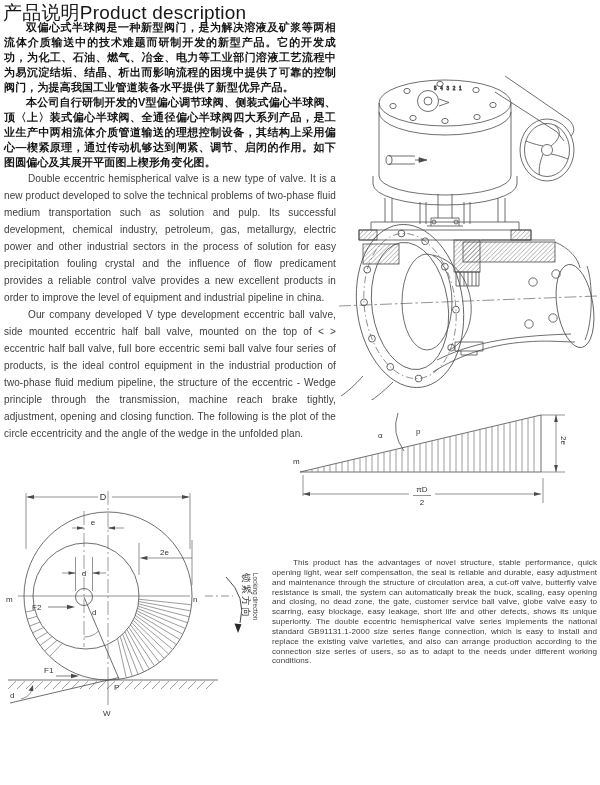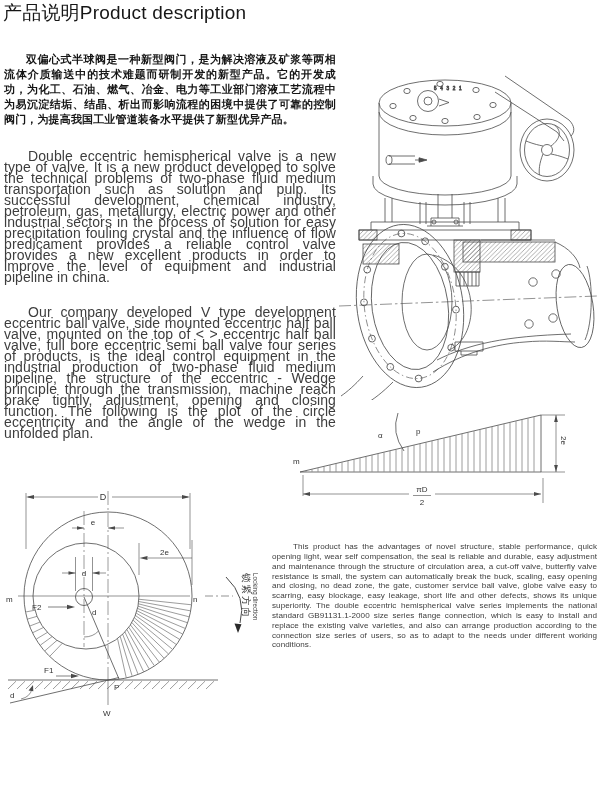--- a/index.html
+++ b/index.html
@@ -4,40 +4,41 @@
 <style>
   html,body{margin:0;padding:0;background:#ffffff;}
   body{width:600px;height:785px;position:relative;overflow:hidden;
        font-family:"Liberation Sans","DejaVu Sans",sans-serif;color:#1c1c1c;}
   .page-title{position:absolute;left:3px;top:0px;font-size:19px;font-weight:normal;
       letter-spacing:0.2px;color:#161616;white-space:nowrap;}
   .col-left{position:absolute;left:4px;top:20px;width:332px;}
   .col-right{position:absolute;left:272px;top:538px;width:325px;}
   p{margin:0;text-align:justify;}
   .zh{font-size:11px;line-height:15px;font-weight:bold;letter-spacing:0.15px;
-      color:#161616;text-indent:22px;margin-top:32px;}
-  .en{font-size:14px;line-height:11px;color:#3d3d3d;text-indent:24px;
-      letter-spacing:0.1px;margin-top:24px;}
+      color:#161616;text-indent:22px;}
+  .en{font-size:10px;line-height:17px;color:#3d3d3d;text-indent:24px;
+      letter-spacing:0.1px;}
   .zh2{font-size:11.3px;line-height:15.1px;font-weight:bold;letter-spacing:0.1px;
       color:#161616;text-indent:23px;}
   .en2{font-size:8.1px;line-height:9.85px;color:#3d3d3d;text-indent:21px;
-      letter-spacing:0.05px;margin-top:4px;}
+      letter-spacing:0.05px;margin-top:20px;}
   .fig{position:absolute;}
   #valve-svg{left:335px;top:70px;}
   #wedge-svg{left:285px;top:400px;}
   #circle-svg{left:0px;top:485px;}
   svg text{font-family:"Liberation Sans","DejaVu Sans",sans-serif;fill:#333;}
 </style>
 </head>
 <body>
 
 <div class="page-title"><span>产品说明</span><span>Product description</span></div>
 
 <div class="col-left">
   <p class="zh">双偏心式半球阀是一种新型阀门，是为解决溶液及矿浆等两相流体介质输送中的技术难题而研制开发的新型产品。它的开发成功，为化工、石油、燃气、冶金、电力等工业部门溶液工艺流程中为易沉淀结垢、结晶、析出而影响流程的困境中提供了可靠的控制阀门，为提高我国工业管道装备水平提供了新型优异产品。</p>
+  <p class="zh">本公司自行研制开发的V型偏心调节球阀、侧装式偏心半球阀、顶〈上〉装式偏心半球阀、全通径偏心半球阀四大系列产品，是工业生产中两相流体介质管道输送的理想控制设备，其结构上采用偏心—楔紧原理，通过传动机够达到闸紧、调节、启闭的作用。如下图圆偏心及其展开平面图上楔形角变化图。</p>
   <p class="en">Double eccentric hemispherical valve is a new type of valve. It is a new product developed to solve the technical problems of two-phase fluid medium transportation such as solution and pulp. Its successful development, chemical industry, petroleum, gas, metallurgy, electric power and other industrial sectors in the process of solution for easy precipitation fouling crystal and the influence of flow predicament provides a reliable control valve provides a new excellent products in order to improve the level of equipment and industrial pipeline in china.</p>
   <p class="en">Our company developed V type development eccentric ball valve, side mounted eccentric half ball valve, mounted on the top of &lt; &gt; eccentric half ball valve, full bore eccentric semi ball valve four series of products, is the ideal control equipment in the industrial production of two-phase fluid medium pipeline, the structure of the eccentric - Wedge principle through the transmission, machine reach brake tightly, adjustment, opening and closing function. The following is the plot of the circle eccentricity and the angle of the wedge in the unfolded plan.</p>
 </div>
 
 <div class="col-right">
   <p class="en2">This product has the advantages of novel structure, stable performance, quick opening light, wear self compensation, the seal is reliable and durable, easy adjustment and maintenance through the structure of circulation area, a cut-off valve, butterfly valve resistance is small, the system can automatically break the buck, scaling, easy opening and closing, no dead zone, the gate, customer service ball valve, globe valve easy to scarring, easy blockage, easy leakage, short life and other defects, shows its unique superiority. The double eccentric hemispherical valve series implements the national standard GB91131.1-2000 size series flange connection, which is easy to install and replace the existing valve varieties, and also can arrange production according to the connection size series of users, so as to adapt to the needs under different working conditions.</p>
 </div>
 
 <svg id="valve-svg" class="fig" width="265" height="330" viewBox="0 0 265 330">
   <defs>

